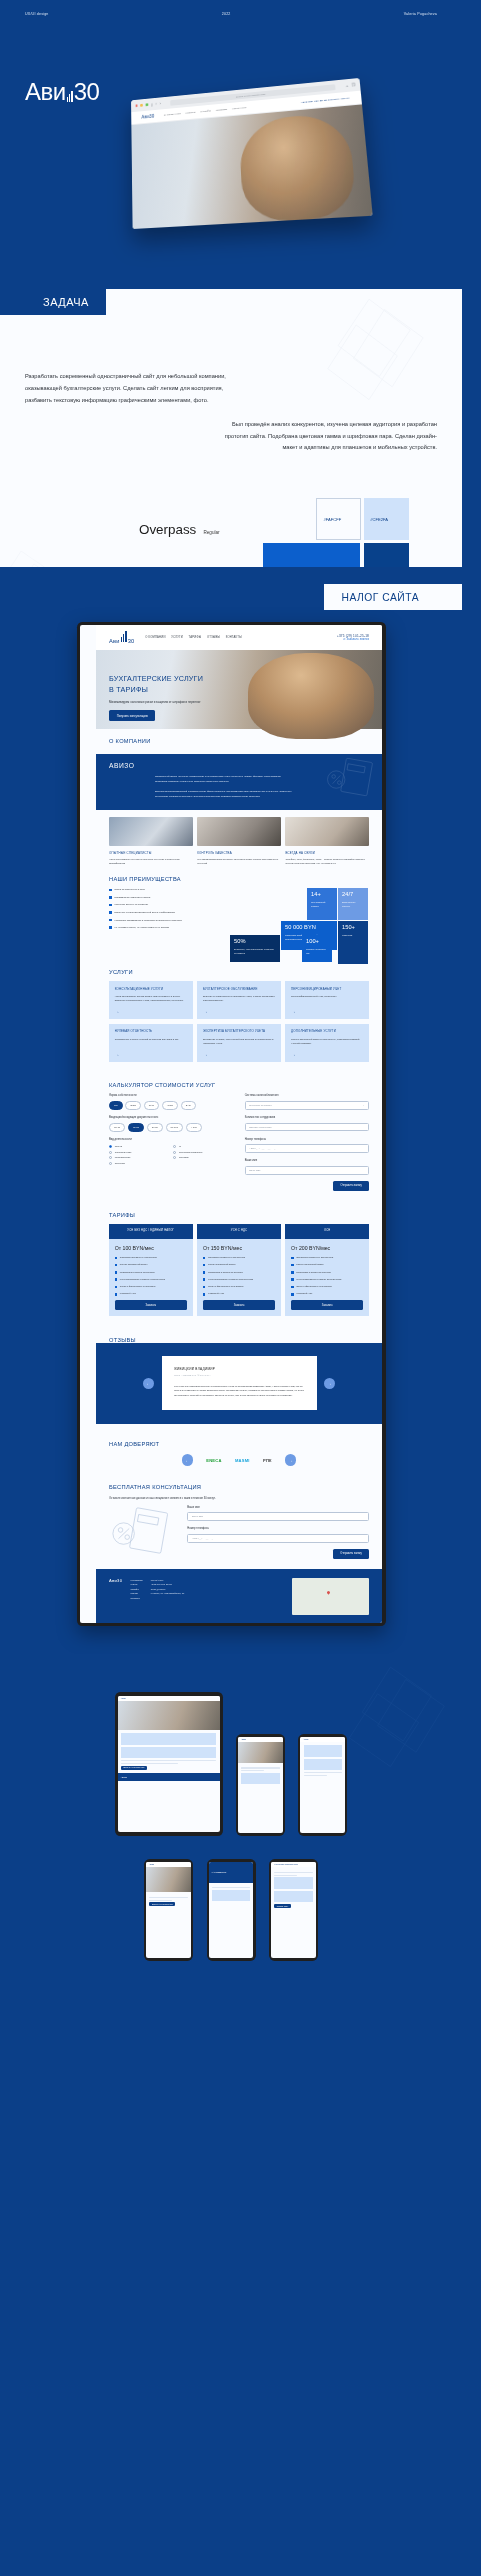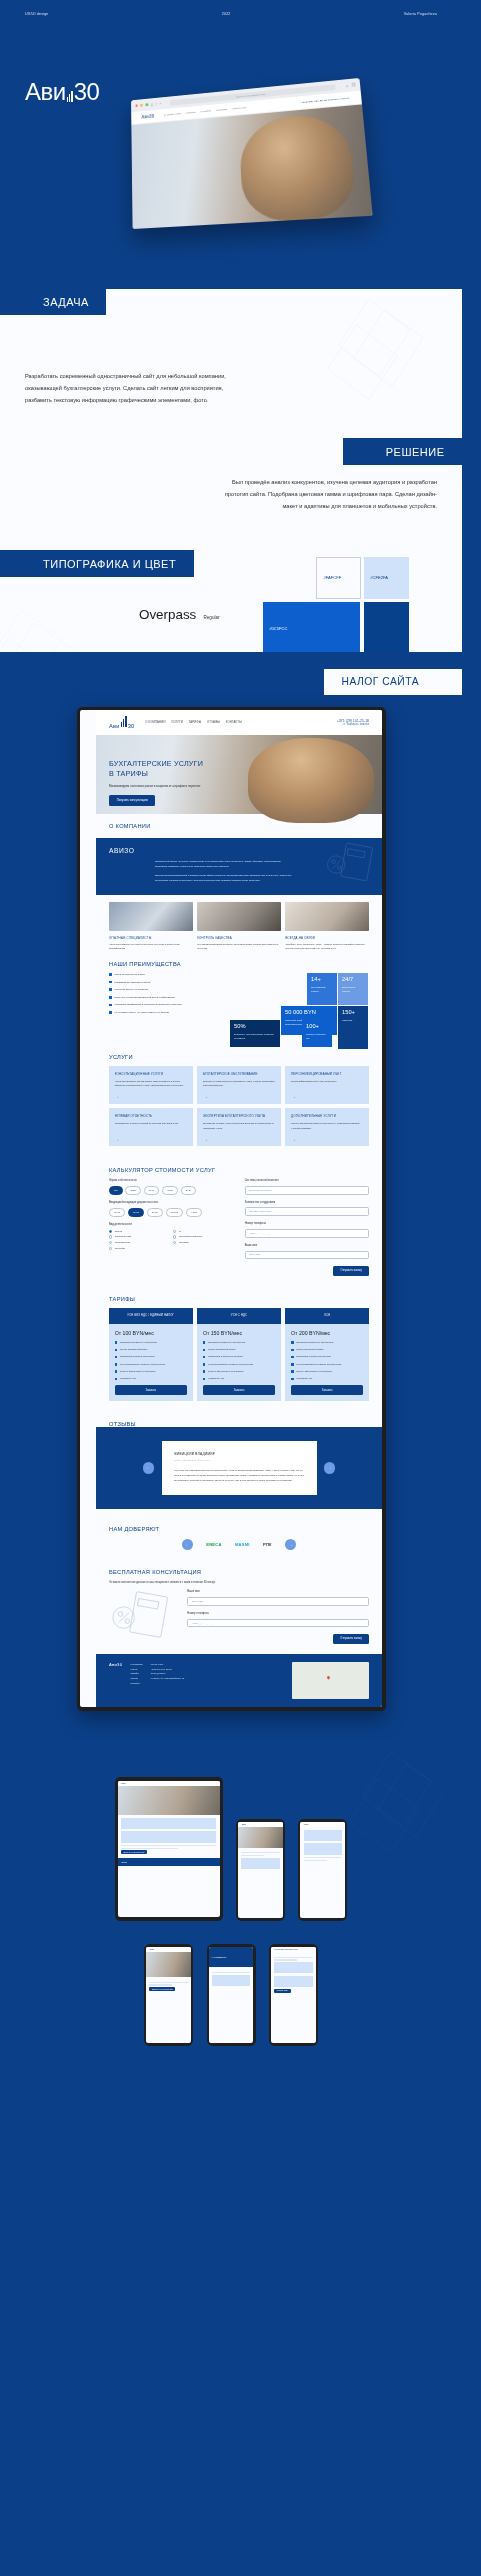--- a/index.html
+++ b/index.html
@@ -293,30 +293,24 @@
         <path d="M150 30 L225 85 L165 180 L90 125 Z"></path>
         <path d="M95 60 L175 120 L120 205 L40 145 Z"></path>
       </g>
     </svg>
 
     <div>
       <span class="chip-blue">ЗАДАЧА</span>
     </div>
     <p class="task-text">Разработать современный одностраничный сайт для небольшой компании, оказывающей бухгалтерские услуги. Сделать сайт легким для восприятия, разбавить текстовую информацию графическими элементами, фото.</p>
 
-    <div class="row-right" style="margin-top:32px">
-      <span class="chip-blue">РЕШЕНИЕ</span>
-    </div>
     <p class="sol-text">Был проведён анализ конкурентов, изучена целевая аудитория и разработан прототип сайта. Подобрана цветовая гамма и шрифтовая пара. Сделан дизайн-макет и адаптивы для планшетов и мобильных устройств.</p>
   </section>
 
   <section class="white-bg type-wrap">
-    <div>
-      <span class="chip-blue">ТИПОГРАФИКА И ЦВЕТ</span>
-    </div>
 
     <svg class="wm" width="103" height="98" style="left:-15.5px;top:77px" viewBox="0 0 200 190">
       <g fill="none" stroke="#dbe2ec" stroke-width="1.2">
         <path d="M70 0 L150 55 L95 140 L15 85 Z"></path>
         <path d="M95 25 L175 80 L120 165 L40 110 Z"></path>
         <path d="M45 55 L125 110 L70 190 L-10 135 Z"></path>
       </g>
     </svg>
 
     <div class="font-row second">

